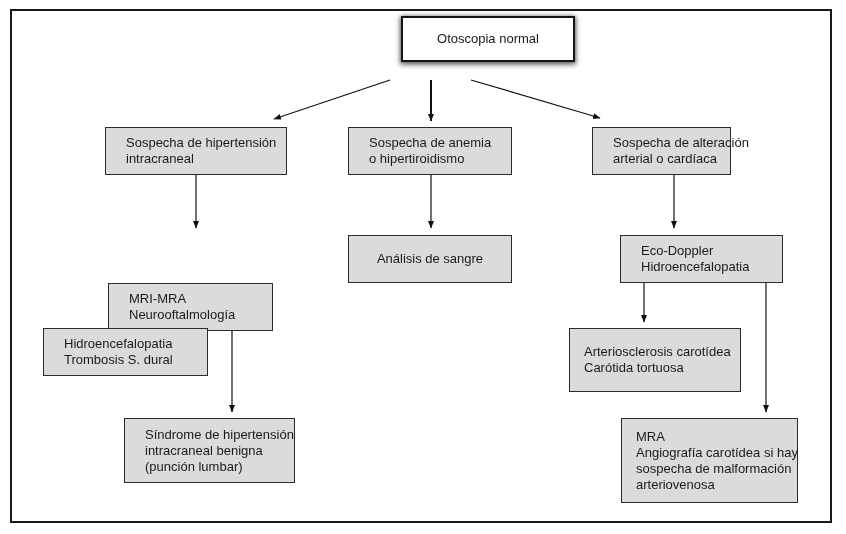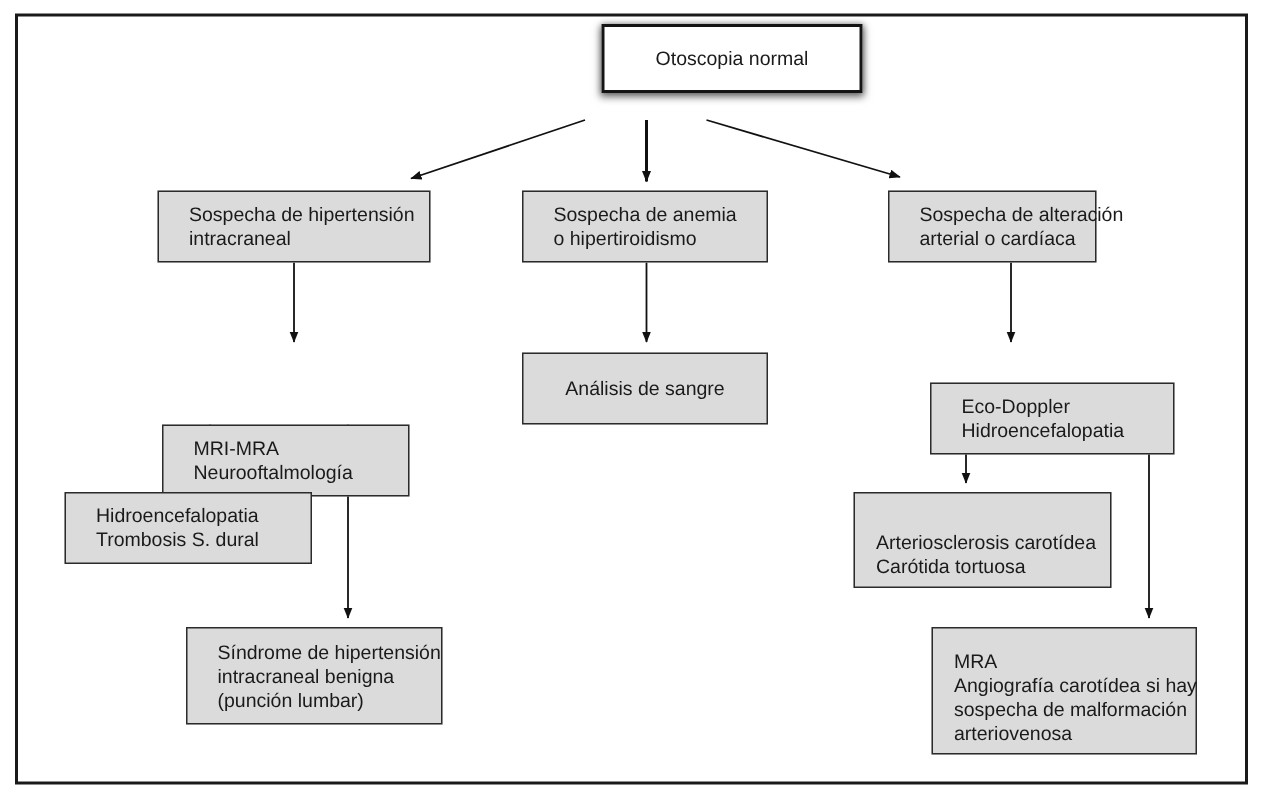--- a/index.html
+++ b/index.html
@@ -43,30 +43,30 @@
     padding-left: 6px;
     align-items: center;
     text-align: center;
   }
   .node.root {
     background: #ffffff;
     border: 2px solid #141414;
     box-shadow: 0 2px 5px 1px rgba(0,0,0,0.5), 0 0 4px rgba(0,0,0,0.35);
     z-index: 2;
   }
-  .pad-sm { padding-left: 14px; justify-content: flex-end; }
+  .pad-sm { padding-left: 14px; }
 
   
   #n-otoscopia   { left: 353px; top: 16px;  width: 174px; height: 46px; margin-left: 48px; }
   #n-hipertension{ left: 105px; top: 127px; width: 182px; height: 48px; }
   #n-anemia      { left: 348px; top: 127px; width: 164px; height: 48px; }
   #n-alteracion  { left: 592px; top: 127px; width: 139px; height: 48px; }
   #n-mri         { left: 108px; top: 235px; width: 165px; height: 48px; margin-top: 48px; }
   #n-analisis    { left: 348px; top: 235px; width: 164px; height: 48px; }
-  #n-eco         { left: 620px; top: 235px; width: 163px; height: 48px; margin-top: 20px; }
+  #n-eco         { left: 620px; top: 235px; width: 163px; height: 48px; }
   #n-hidro       { left: 43px;  top: 328px; width: 165px; height: 48px; }
   #n-arterio     { left: 569px; top: 328px; width: 172px; height: 64px; }
   #n-sindrome    { left: 83px;  top: 418px; width: 171px; height: 65px; margin-left: 41px; }
   #n-mra         { left: 621px; top: 418px; width: 177px; height: 85px; }
 </style>
 </head>
 <body>
 
 <div id="canvas">
   <div class="frame"></div>

